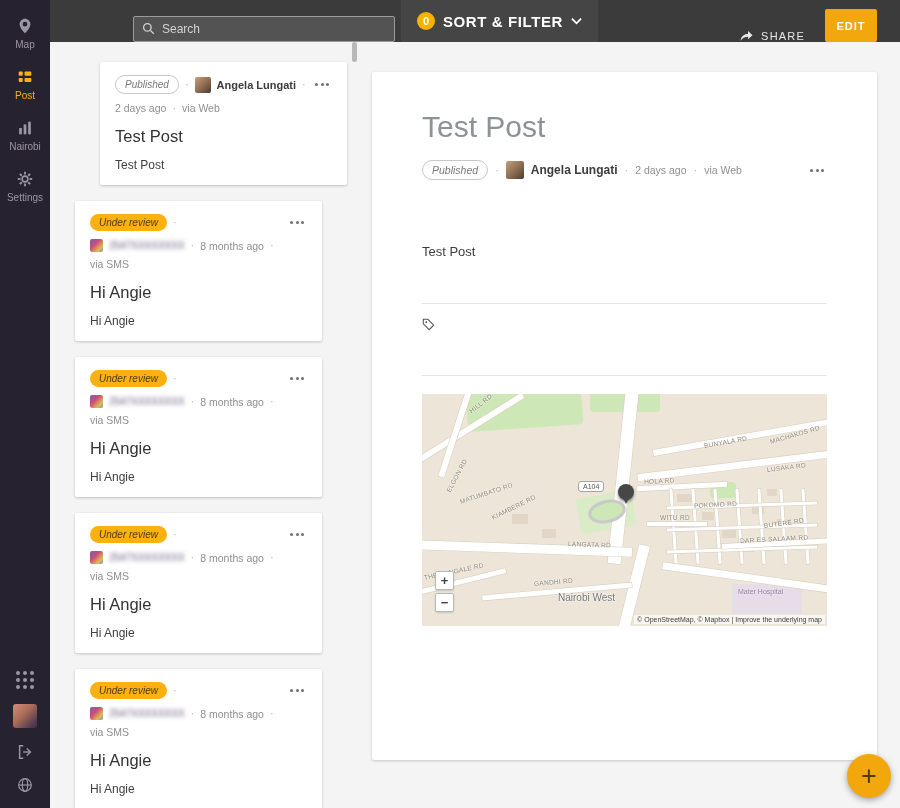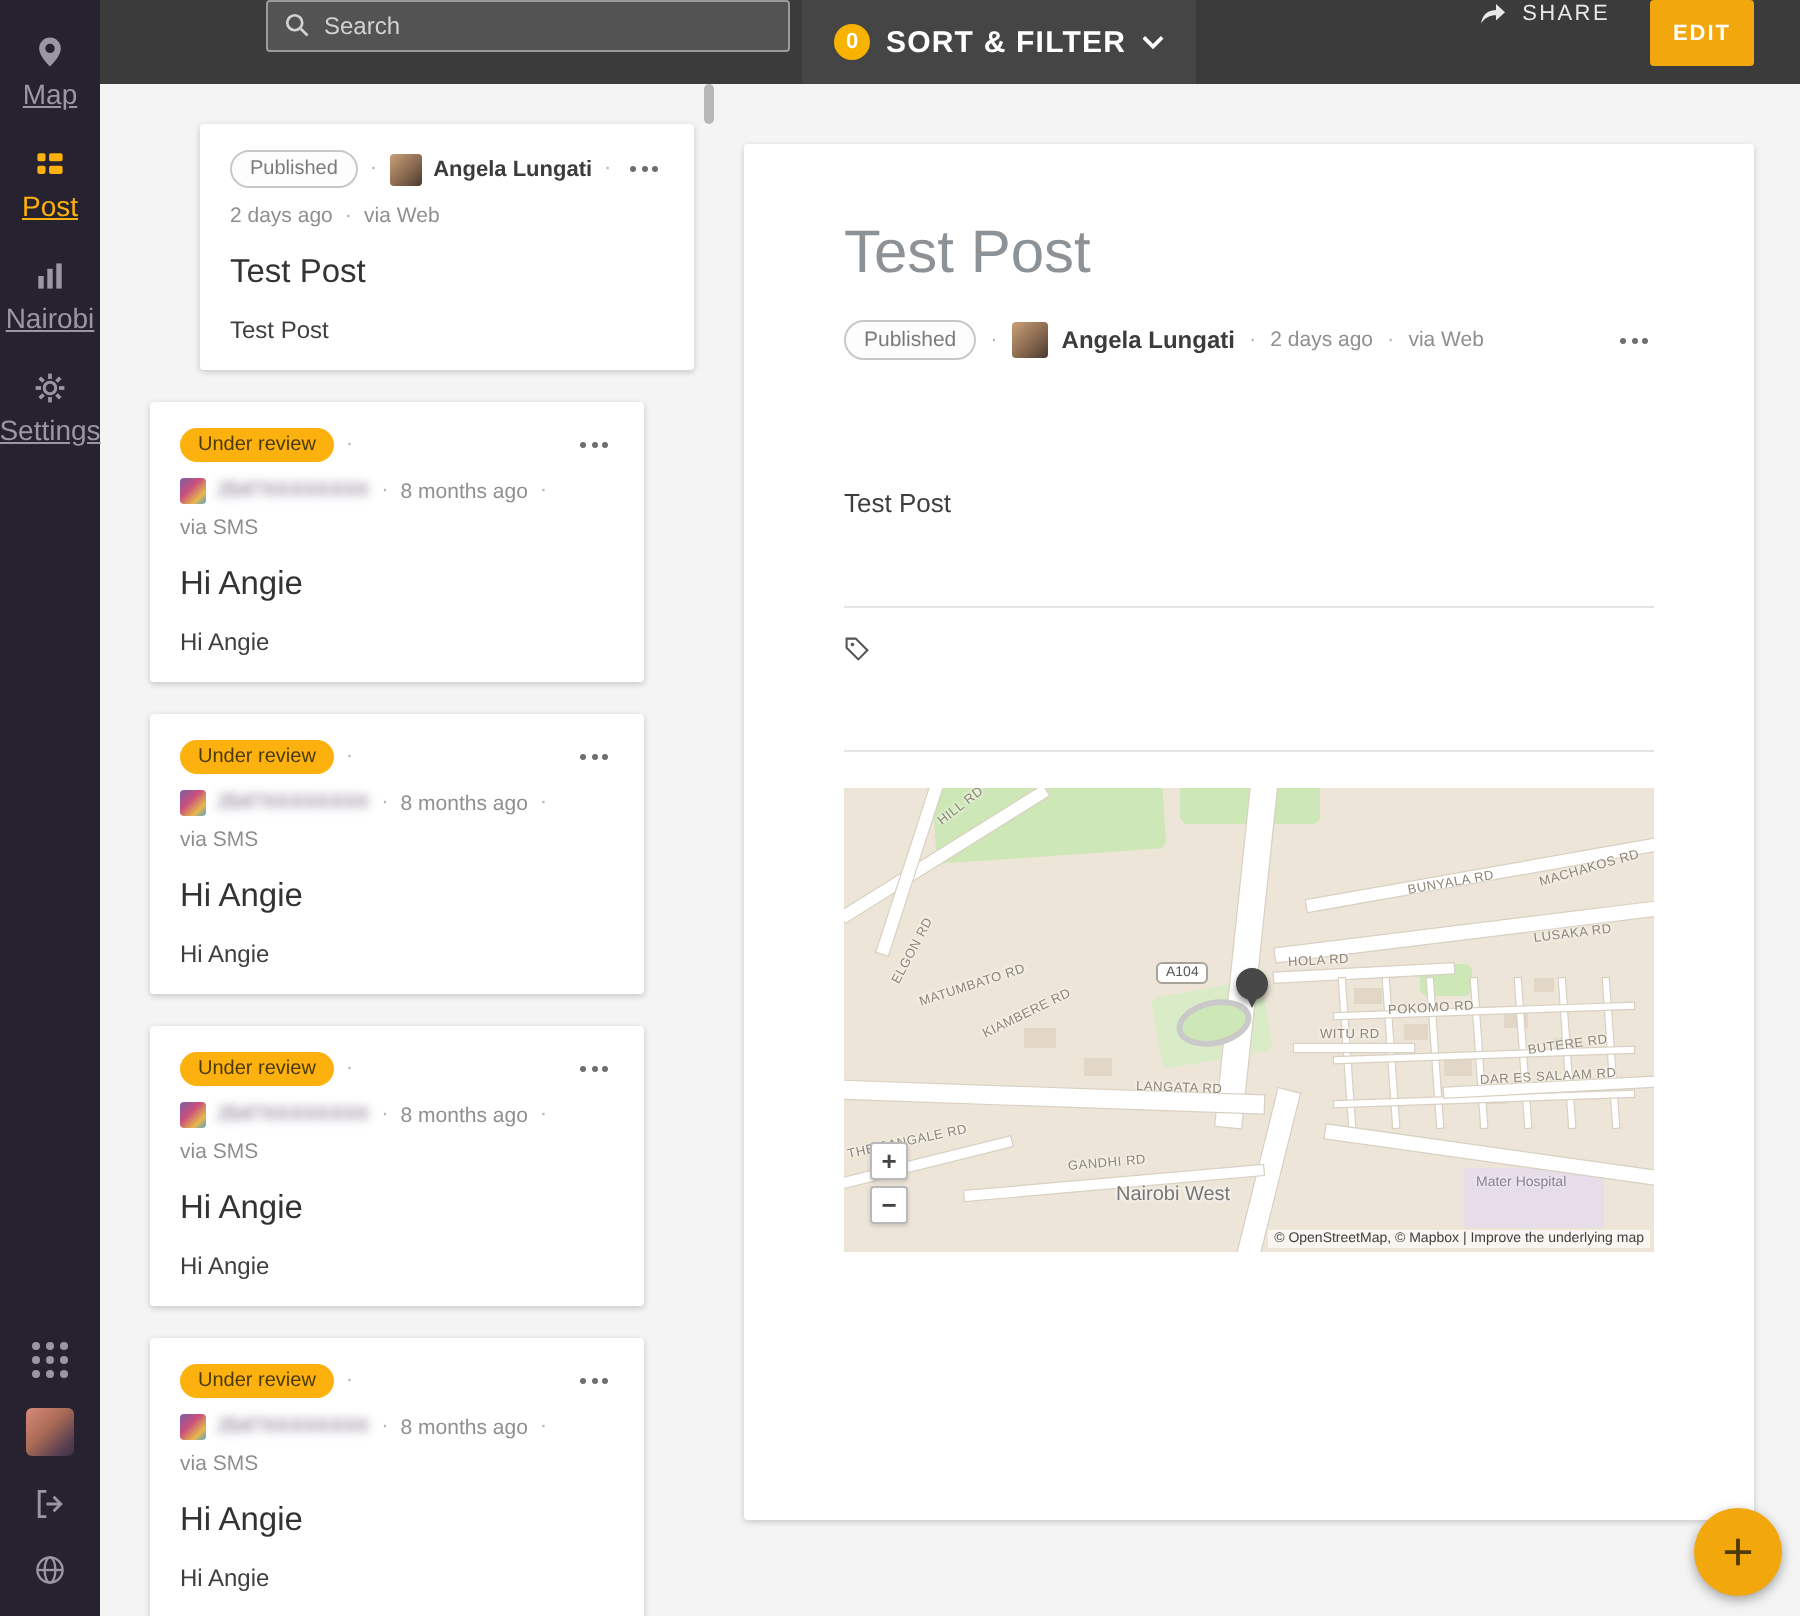--- a/index.html
+++ b/index.html
@@ -3,31 +3,31 @@
 <meta charset="utf-8">
 <style>
   * { box-sizing: border-box; margin: 0; padding: 0; }
   html, body { width: 900px; height: 808px; overflow: hidden; }
   body { font-family: "Liberation Sans", sans-serif; background: #f4f4f4; position: relative; }
 
   
   .sidebar { position: absolute; left: 0; top: 0; bottom: 0; width: 50px; background: #272230;
              display: flex; flex-direction: column; align-items: center; padding: 8px 0; z-index: 30; }
   .side-item { display: flex; flex-direction: column; align-items: center; gap: 4px; padding: 9px 0; cursor: pointer; width: 100%; }
-  .side-item .lbl { font-size: 14px; color: #9b96a4; text-decoration: underline; }
+  .side-item .lbl { font-size: 10px; color: #9b96a4; }
   .side-item.active .lbl { color: #fdb10e; }
   .side-bottom { margin-top: auto; display: flex; flex-direction: column; align-items: center; gap: 15px; padding-bottom: 6px; }
   .side-avatar { width: 24px; height: 24px; border-radius: 3px;
                  background: linear-gradient(135deg,#d98a7a 0%,#a86a55 45%,#5a4050 80%,#3a3048 100%); }
   .grid-icon { display: grid; grid-template-columns: repeat(3,4px); grid-template-rows: repeat(3,4px); gap: 3px; }
   .grid-icon i { width: 4px; height: 4px; border-radius: 50%; background: #9b96a4; display: block; }
 
   
   .topbar { position: absolute; left: 50px; right: 0; top: 0; height: 42px; background: #3b3b3b;
-            display: flex; align-items: flex-start; padding-left: 83px; z-index: 20; }
+            display: flex; align-items: flex-end; padding-left: 83px; z-index: 20; }
   .searchbox { position: relative; width: 262px; height: 26px; }
   .searchbox input { width: 100%; height: 100%; background: #535353; border: 1px solid #9a9a9a; border-radius: 2px;
                      color: #e5e5e5; font-size: 12px; padding: 0 8px 0 28px; font-family: "Liberation Sans", sans-serif; }
   .searchbox input::placeholder { color: #d2d2d2; }
   .searchbox .mag { position: absolute; left: 8px; top: 5px; }
   .sortfilter { height: 42px; display: flex; align-items: center; gap: 8px; background: #454545;
                 padding: 0 16px; margin-left: 6px; border: none; cursor: pointer; }
   .count-badge { width: 18px; height: 18px; border-radius: 50%; background: #f8b200; color: #fff;
                  font-size: 11px; font-weight: bold; display: flex; align-items: center; justify-content: center; }
   .sf-label { color: #fff; font-size: 15px; font-weight: bold; letter-spacing: .6px; }
@@ -41,21 +41,21 @@
   
   .content { position: absolute; top: 42px; left: 50px; right: 0; bottom: 0; display: flex; }
 
   
   .list-col { width: 310px; padding-top: 20px; position: relative; overflow: hidden; flex-shrink: 0; }
   .scroll-thumb { position: absolute; right: 3px; top: 0; width: 5px; height: 20px; background: #b8b8b8; border-radius: 3px; }
   .card { background: #fff; border-radius: 2px; box-shadow: 0 1px 3px rgba(0,0,0,.2);
           width: 247px; margin: 0 0 16px 25px; padding: 13px 15px; position: relative; }
   .card.selected { margin-left: 50px; }
   .crow { display: flex; align-items: center; gap: 6px; }
-  .badge { font-size: 10px; border-radius: 10px; padding: 3px 9px; white-space: nowrap; }
+  .badge { font-size: 10px; border-radius: 10px; padding: 3px 9px; white-space: nowrap; font-style: italic; }
   .badge.published { border: 1px solid #c8c8c8; color: #7a7a7a; background: #fdfdfd; }
   .badge.review { background: #fdb10e; color: #4a3b05; }
   .dot { color: #b5b5b5; font-size: 11px; line-height: 1; }
   .avatar-sm { width: 16px; height: 16px; border-radius: 2px; flex-shrink: 0;
                background: linear-gradient(135deg,#caa07a 0%,#8a6a50 55%,#4a3a30 100%); }
   .avatar-xs { width: 13px; height: 13px; border-radius: 2px; flex-shrink: 0;
                background: linear-gradient(135deg,#7b5ea7 0%,#c94f7c 40%,#e8b84b 75%,#4fa3c9 100%); }
   .author { font-size: 11px; font-weight: bold; color: #3c3c3c; white-space: nowrap; }
   .meta { font-size: 10.5px; color: #8f8f8f; white-space: nowrap; }
   .redacted { font-size: 10px; color: #6b5a7a; filter: blur(2.3px); max-width: 88px; overflow: hidden; white-space: nowrap; }

